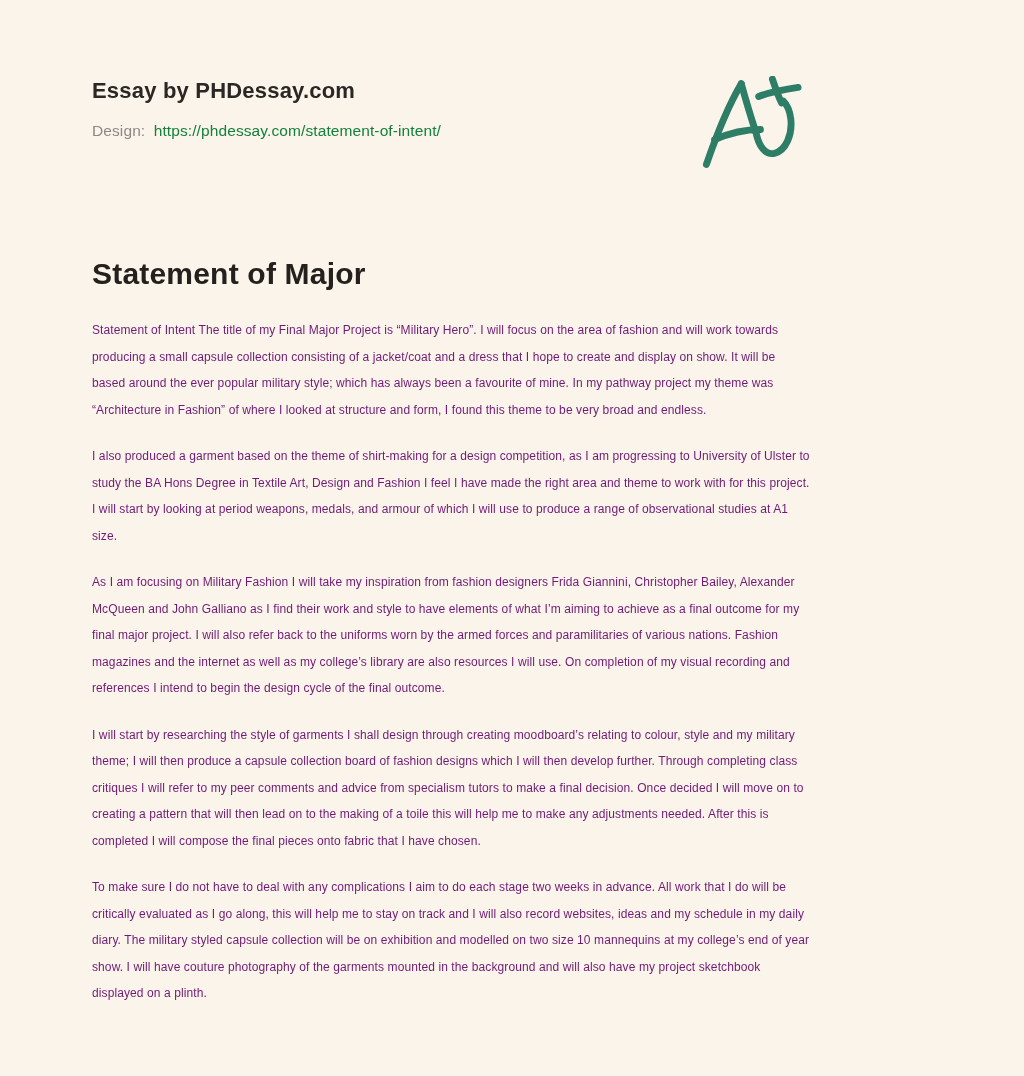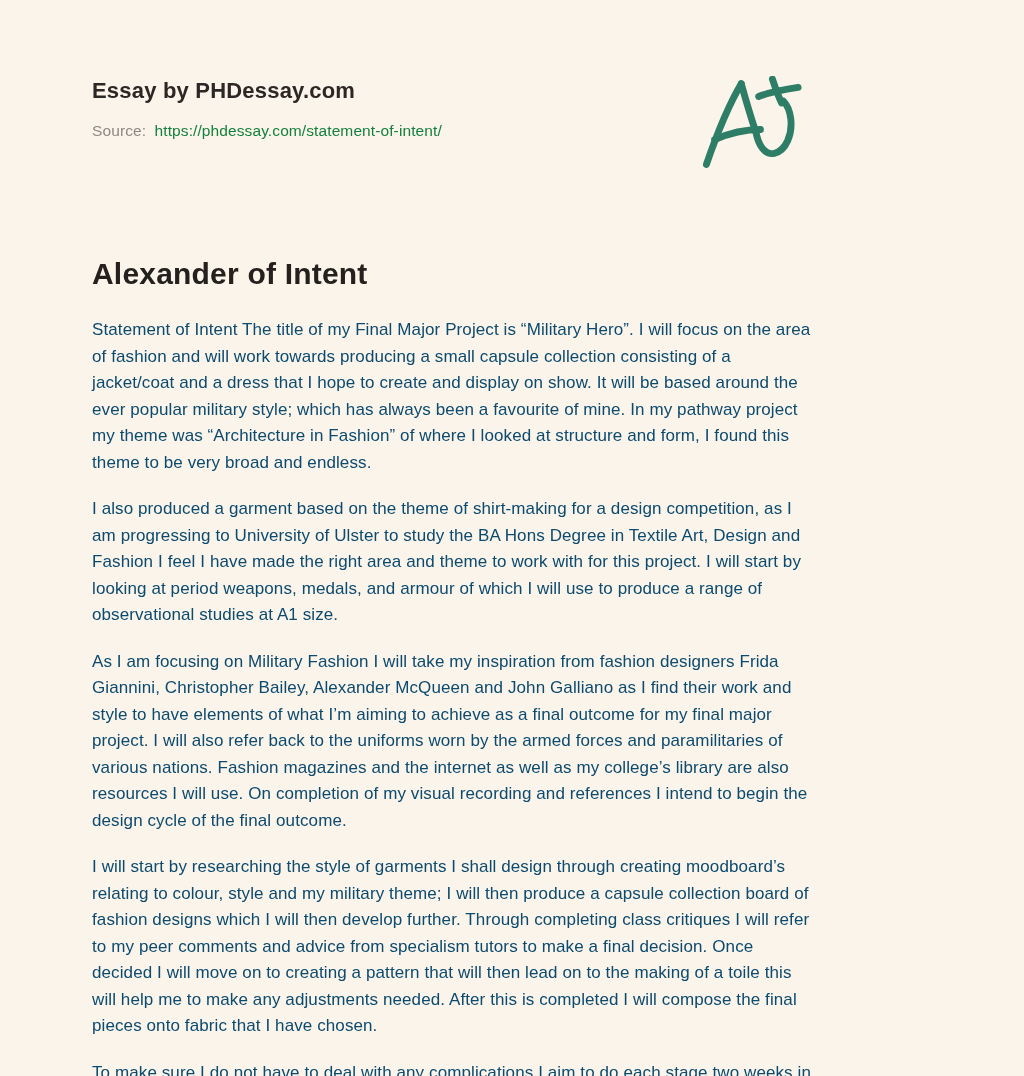--- a/index.html
+++ b/index.html
@@ -67,38 +67,38 @@
     font-weight: 700;
     color: #24201D;
     letter-spacing: 0.2px;
   }
 
   .essay-body {
     margin-top: 26px;
   }
 
   .essay-body p {
-    font-size: 17px;
+    font-size: 12px;
     line-height: 26.5px;
     letter-spacing: 0.1px;
-    color: #0c4a6e;
+    color: #701a75;
     margin-bottom: 20px;
     max-width: 832px;
   }
 </style>
 </head>
 <body>
 
 <div class="page">
 
   <div class="header">
     <div class="header-left">
       <div class="byline">Essay by PHDessay.com</div>
       <div class="source-line">
-        <span class="source-label">Source:</span>
+        <span class="source-label">Design:</span>
         <a class="source-link" href="#">https://phdessay.com/statement-of-intent/</a>
       </div>
     </div>
 
     <div class="logo">
       <svg viewBox="0 0 120 105" fill="none" xmlns="http://www.w3.org/2000/svg">
         <g stroke="#2E7D66" stroke-width="7.5" stroke-linecap="round" fill="none">
 
           <path d="M7,96 C18,64 32,30 45,8"></path>
 
@@ -109,21 +109,21 @@
           <path d="M61,61 C64,76 71,86 81,84 C94,81 101,63 99,46 C98,38 95,31 91,27"></path>
 
           <path d="M79,3 C82,12 85,21 89,29"></path>
 
           <path d="M64,22 C77,17 93,14 107,12"></path>
         </g>
       </svg>
     </div>
   </div>
 
-  <h1 class="essay-title">Alexander of Intent</h1>
+  <h1 class="essay-title">Statement of Major</h1>
 
   <div class="essay-body">
     <p>Statement of Intent The title of my Final Major Project is “Military Hero”. I will focus on the area of fashion and will work towards producing a small capsule collection consisting of a jacket/coat and a dress that I hope to create and display on show. It will be based around the ever popular military style; which has always been a favourite of mine. In my pathway project my theme was “Architecture in Fashion” of where I looked at structure and form, I found this theme to be very broad and endless.</p>
     <p>I also produced a garment based on the theme of shirt-making for a design competition, as I am progressing to University of Ulster to study the BA Hons Degree in Textile Art, Design and Fashion I feel I have made the right area and theme to work with for this project. I will start by looking at period weapons, medals, and armour of which I will use to produce a range of observational studies at A1 size.</p>
     <p>As I am focusing on Military Fashion I will take my inspiration from fashion designers Frida Giannini, Christopher Bailey, Alexander McQueen and John Galliano as I find their work and style to have elements of what I’m aiming to achieve as a final outcome for my final major project. I will also refer back to the uniforms worn by the armed forces and paramilitaries of various nations. Fashion magazines and the internet as well as my college’s library are also resources I will use. On completion of my visual recording and references I intend to begin the design cycle of the final outcome.</p>
     <p>I will start by researching the style of garments I shall design through creating moodboard’s relating to colour, style and my military theme; I will then produce a capsule collection board of fashion designs which I will then develop further. Through completing class critiques I will refer to my peer comments and advice from specialism tutors to make a final decision. Once decided I will move on to creating a pattern that will then lead on to the making of a toile this will help me to make any adjustments needed. After this is completed I will compose the final pieces onto fabric that I have chosen.</p>
     <p>To make sure I do not have to deal with any complications I aim to do each stage two weeks in advance. All work that I do will be critically evaluated as I go along, this will help me to stay on track and I will also record websites, ideas and my schedule in my daily diary. The military styled capsule collection will be on exhibition and modelled on two size 10 mannequins at my college’s end of year show. I will have couture photography of the garments mounted in the background and will also have my project sketchbook displayed on a plinth.</p>
 
   </div>
 

